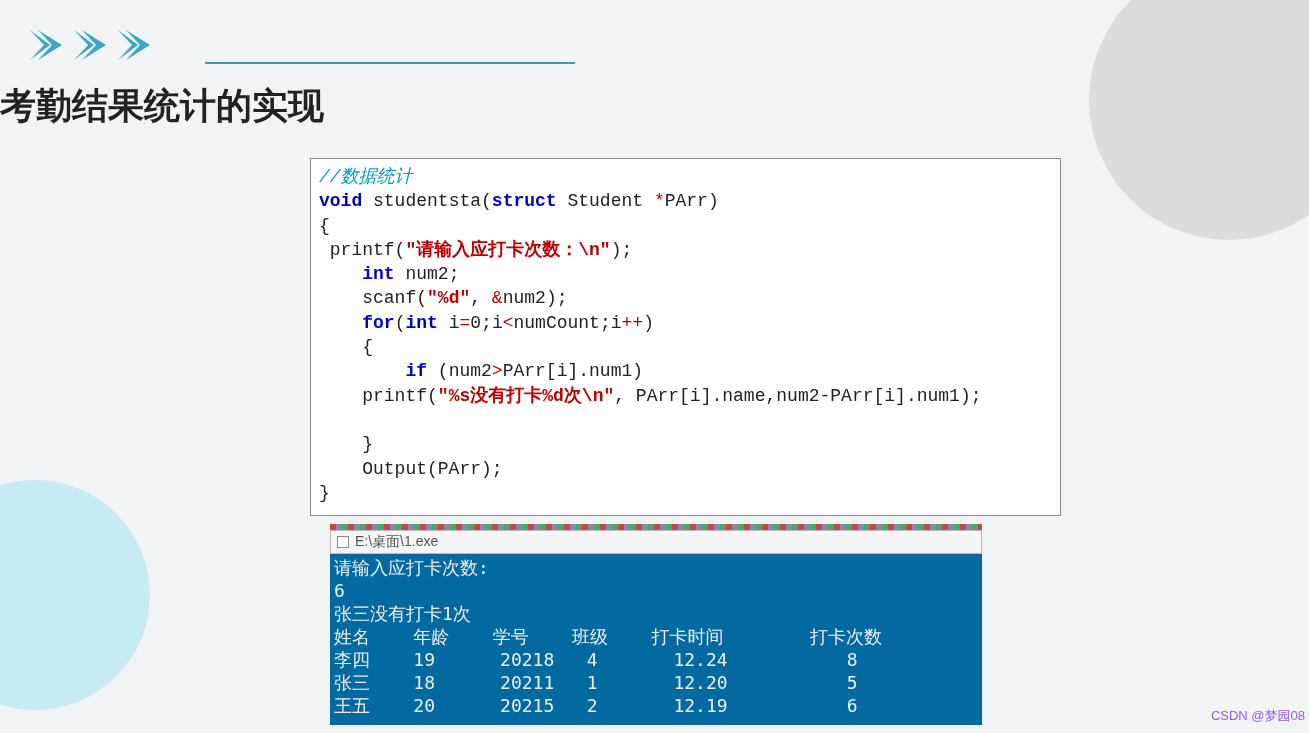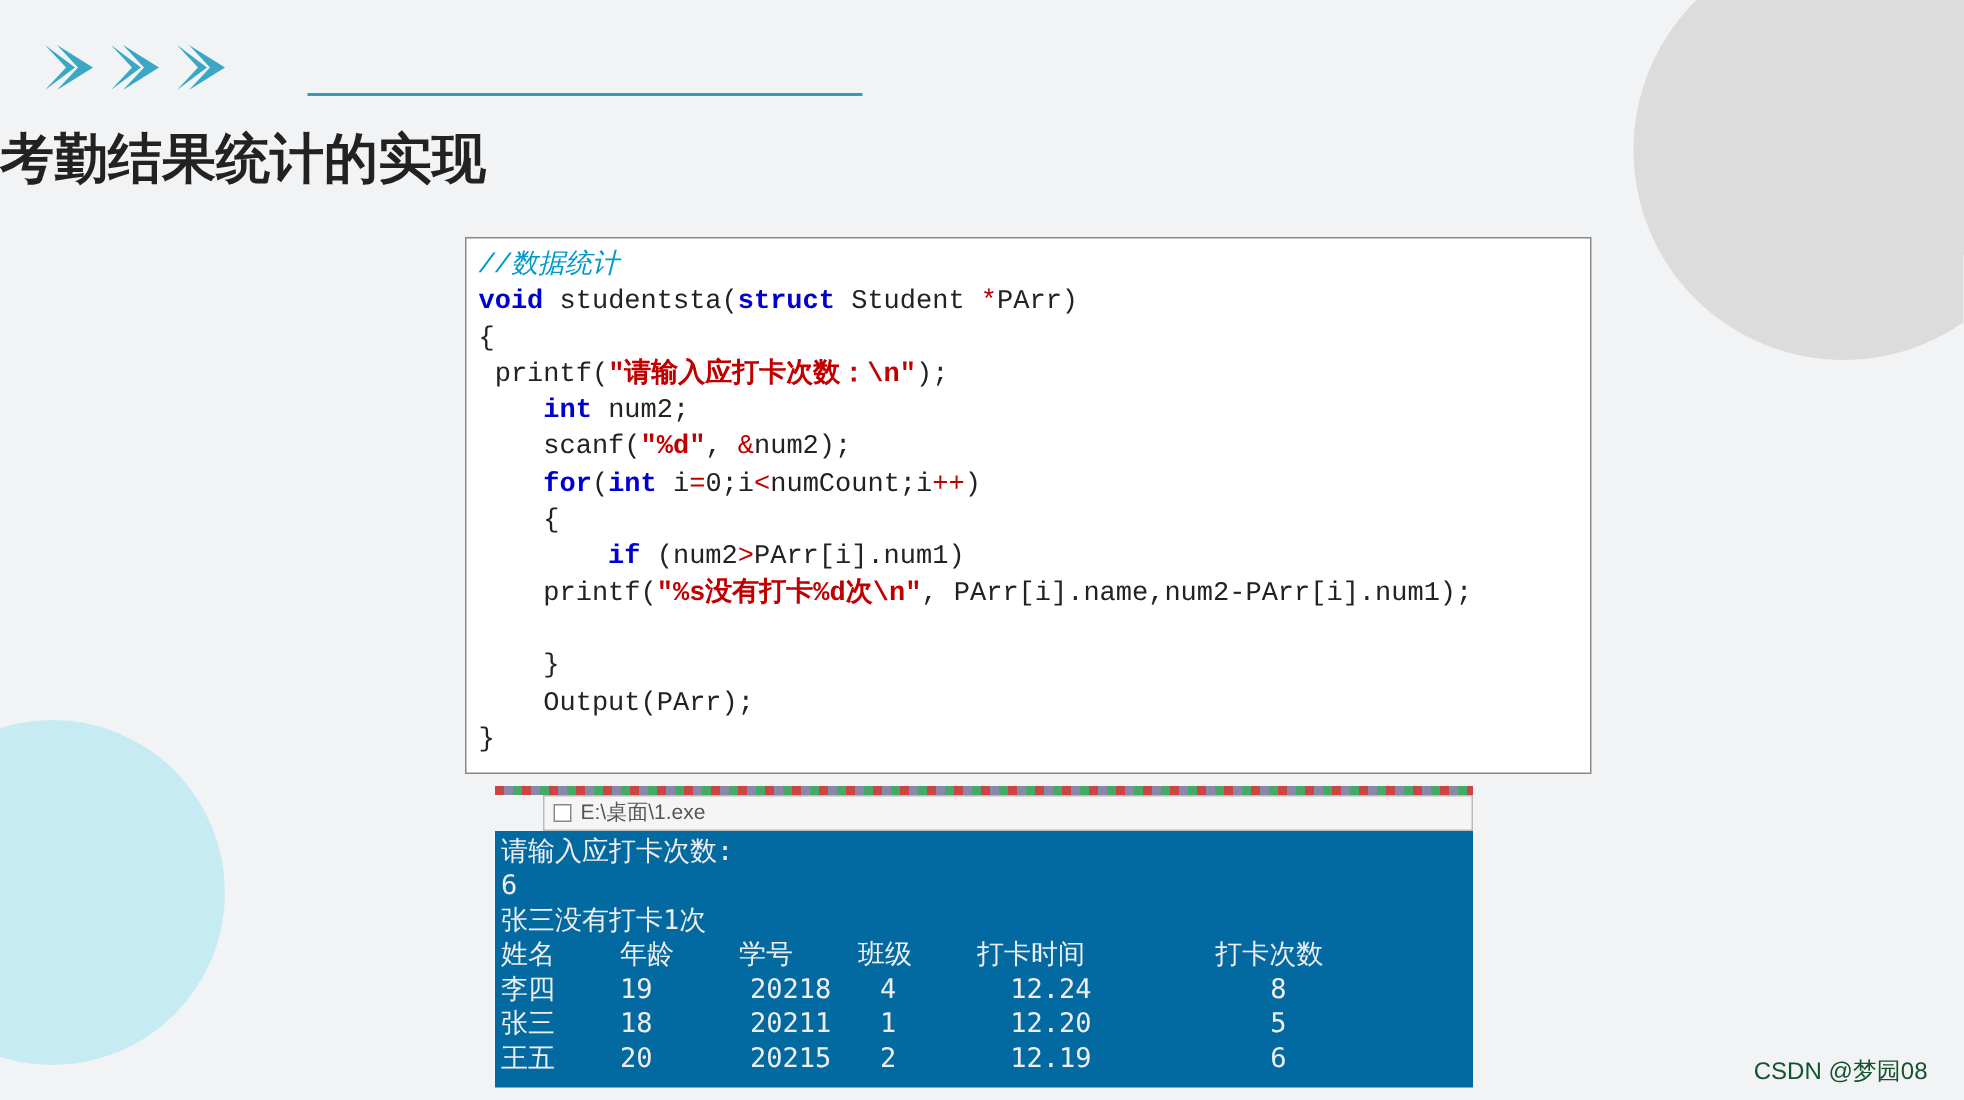--- a/index.html
+++ b/index.html
@@ -94,44 +94,43 @@
   .console-title {
     height: 24px;
     background: #f5f5f5;
     border: 1px solid #bbb;
     display: flex;
     align-items: center;
     padding: 0 6px;
     font-size: 14px;
     color: #555;
     gap: 6px;
-    margin-left: 32px;
   }
   .win-icon {
     width: 12px;
     height: 12px;
     border: 1px solid #888;
     background: #fff;
     display: inline-block;
   }
   .console-body {
     background: #0369a1;
     color: #eee;
     font-family: "NSimSun","SimSun",monospace;
     font-size: 18px;
     line-height: 1.28;
     padding: 2px 4px 8px 4px;
     white-space: pre;
   }
   .watermark {
     position: absolute;
     bottom: 8px;
-    right: 24px;
-    font-size: 16px;
-    color: #14532d;
+    right: 4px;
+    font-size: 13px;
+    color: #8b5cf6;
     z-index: 3;
   }
 </style>
 </head>
 <body>
 
 <div class="bg-circle-tr"></div>
 <div class="bg-circle-bl"></div>
 
 <div class="chevrons">

